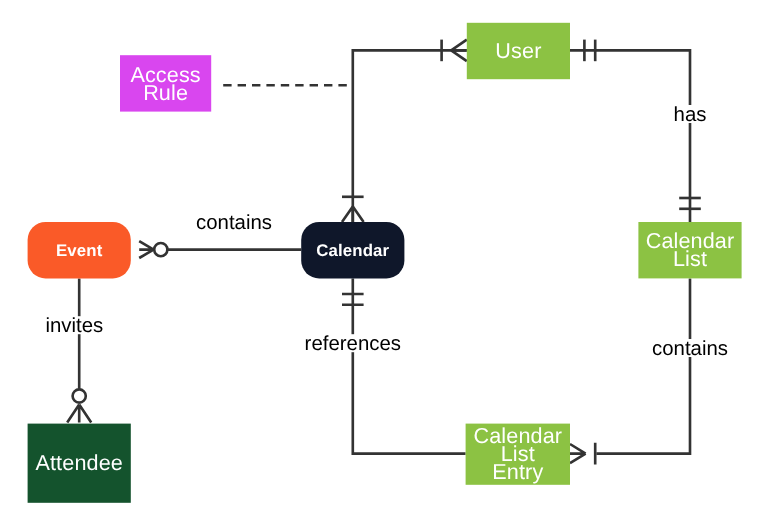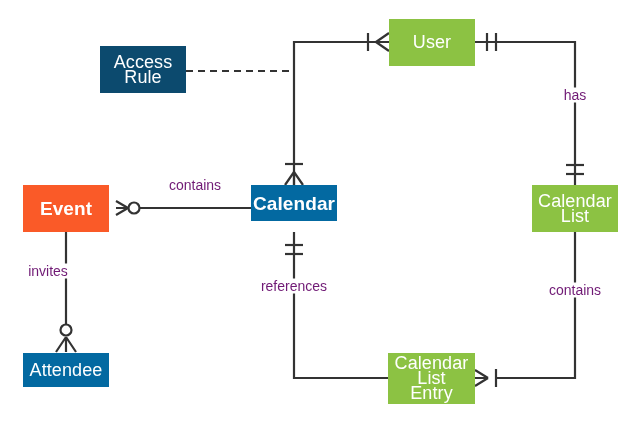--- a/index.html
+++ b/index.html
@@ -31,32 +31,33 @@
     align-items: center;
     justify-content: center;
     text-align: center;
     color: #ffffff;
     font-size: 18px;
     line-height: 15px;
     letter-spacing: 0.1px;
     z-index: 5;
   }
   .entity-box.big-label {
-    font-size: 19px;
+    font-size: 14px;
     font-weight: bold;
+    border-radius: 15px;
   }
   .entity-label {
     display: block;
     padding: 0 4px;
     white-space: pre-line;
   }
   .edge-label {
     position: absolute;
-    color: #701a75;
-    font-size: 14px;
+    color: #000000;
+    font-size: 17px;
     line-height: 15px;
     white-space: nowrap;
     z-index: 6;
     background: #ffffff;
     padding: 0 3px;
   }
 </style>
 </head>
 <body>
 
@@ -119,53 +120,53 @@
       </g>
 
       <g>
         <path d="M 488 378 L 475 370 M 488 378 L 475 386 M 488 378 L 475 378"></path>
         <path d="M 496 369 L 496 387"></path>
       </g>
 
     </g>
   </svg>
 
-  <div class="entity-box" style="left:100px; top:46px; width:86px; height:47px; background:#0c4a6e;justify-content:center;">
+  <div class="entity-box" style="left:100px; top:46px; width:76px; height:47px; background:#d946ef;justify-content:center;">
     <span class="entity-label">Access Rule</span>
   </div>
 
   <div class="entity-box" style="left:389px; top:19px; width:86px; height:47px; background:#8cc243;">
     <span class="entity-label">User</span>
   </div>
 
   <div class="entity-box big-label" style="left:23px; top:185px; width:86px; height:47px; background:#fa5a28;">
     <span class="entity-label">Event</span>
   </div>
 
-  <div class="entity-box big-label" style="left:251px; top:185px; width:86px; height:36px; background:#0369a1;justify-content:center;">
+  <div class="entity-box big-label" style="left:251px; top:185px; width:86px; height:47px; background:#0f172a;justify-content:center;">
     <span class="entity-label">Calendar</span>
   </div>
 
   <div class="entity-box" style="left:532px; top:185px; width:86px; height:47px; background:#8cc243;">
     <span class="entity-label">Calendar List</span>
   </div>
 
-  <div class="entity-box" style="left:23px; top:353px; width:86px; height:34px; background:#0369a1;">
+  <div class="entity-box" style="left:23px; top:353px; width:86px; height:66px; background:#14532d;">
     <span class="entity-label">Attendee</span>
   </div>
 
   <div class="entity-box" style="left:388px; top:353px; width:87px; height:51px; background:#8cc243;">
     <span class="entity-label">Calendar List
 Entry</span>
   </div>
 
 
   <div class="edge-label" style="left:195px; top:185px; transform:translate(-50%,-50%);">contains</div>
 
-  <div class="edge-label" style="left:48px; top:271px; transform:translate(-50%,-50%);">invites</div>
+  <div class="edge-label" style="left:62px; top:271px; transform:translate(-50%,-50%);">invites</div>
 
   <div class="edge-label" style="left:294px; top:286px; transform:translate(-50%,-50%);">references</div>
 
   <div class="edge-label" style="left:575px; top:95px; transform:translate(-50%,-50%);">has</div>
 
   <div class="edge-label" style="left:575px; top:290px; transform:translate(-50%,-50%);">contains</div>
 
 </div>
 
 </body></html>

